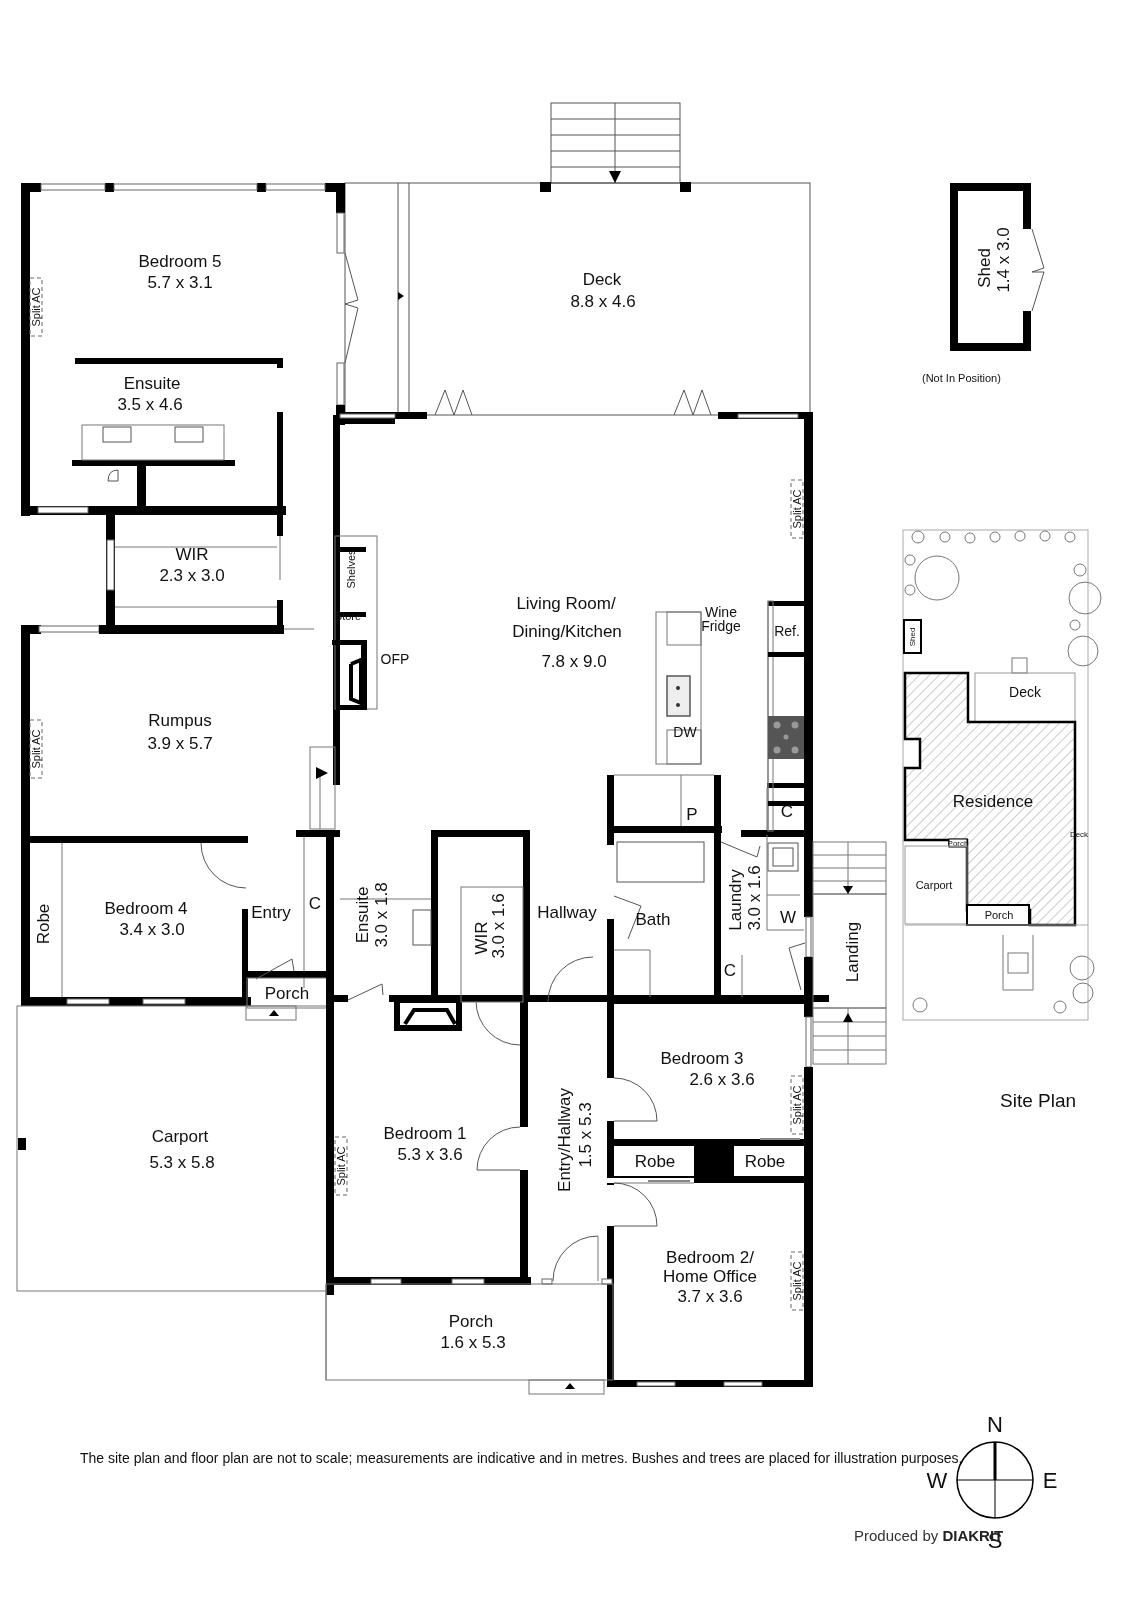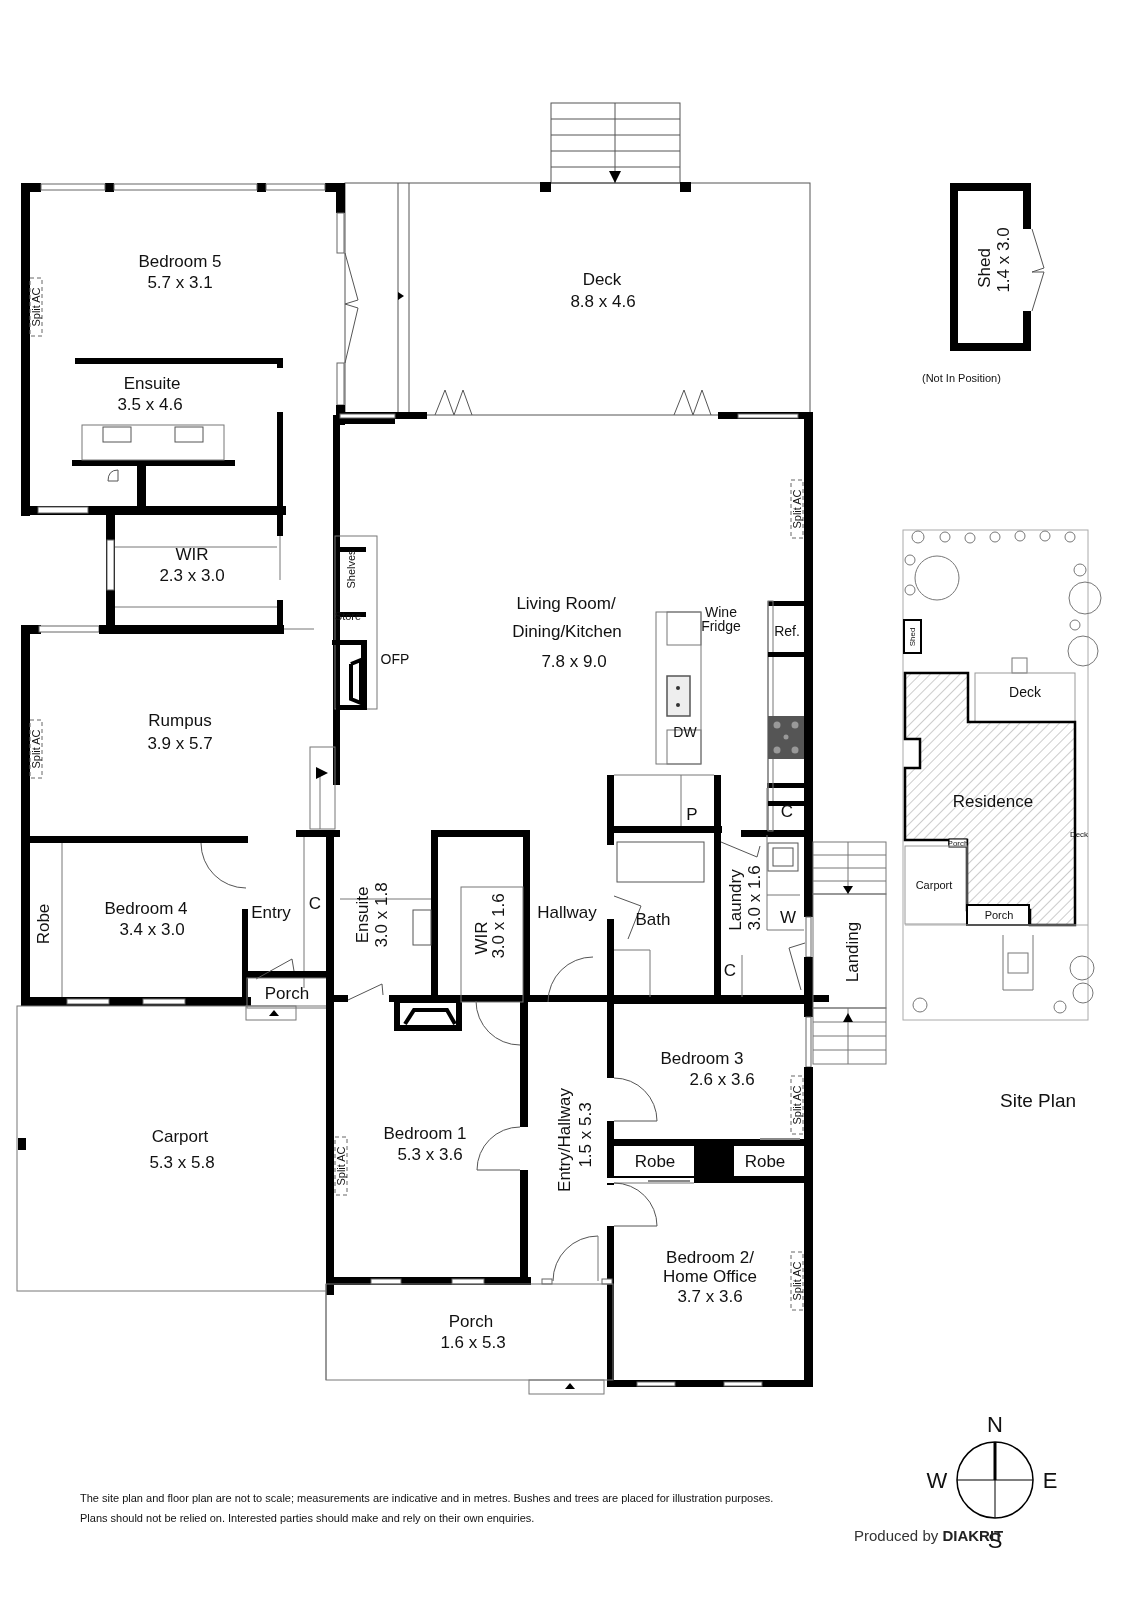--- a/index.html
+++ b/index.html
@@ -10,21 +10,21 @@
   .thin { fill: none; stroke: #555; stroke-width: 1; }
   .thin2 { fill: none; stroke: #777; stroke-width: 1; }
   .win { fill: #fff; stroke: #666; stroke-width: 1; }
   .lbl { font-family: "Liberation Sans", sans-serif; font-size: 17px; fill: #111; text-anchor: middle; }
   .lbl-sm { font-family: "Liberation Sans", sans-serif; font-size: 14px; fill: #111; text-anchor: middle; }
   .lbl-xs { font-family: "Liberation Sans", sans-serif; font-size: 11px; fill: #111; text-anchor: middle; }
   .lbl-tiny { font-family: "Liberation Sans", sans-serif; font-size: 8px; fill: #111; text-anchor: middle; }
   .ac { font-family: "Liberation Sans", sans-serif; font-size: 11px; fill: #111; text-anchor: middle; }
   .acbox { fill: none; stroke: #666; stroke-width: 1; stroke-dasharray: 4 3; }
   .hatch { fill: url(#hatch); stroke: #000; stroke-width: 2.5; }
-  .disclaimer { position: absolute; left: 80px; top: 1488px; font-size: 11px; line-height: 20px; color: #111; }
+  .disclaimer { position: absolute; left: 80px; top: 1448px; font-size: 14px; line-height: 20px; color: #111; }
   .producer { position: absolute; left: 854px; top: 1527px; font-size: 15px; color: #333; }
   .producer b { font-weight: bold; color: #222; }
   .notpos { position: absolute; left: 922px; top: 372px; font-size: 11px; }
   .siteplan-title { position: absolute; left: 1000px; top: 1090px; font-size: 19px; }
 </style>
 </head>
 <body>
 
 <svg width="1131" height="1600" viewBox="0 0 1131 1600">
   <defs>
@@ -410,19 +410,18 @@
     <text class="lbl" style="font-size:22px" x="1050" y="1488">E</text>
     <text class="lbl" style="font-size:22px" x="937" y="1488">W</text>
   </g>
 </svg>
 
 <div class="notpos">(Not In Position)</div>
 <div class="siteplan-title">Site Plan</div>
 
 <div class="disclaimer">
   <div>The site plan and floor plan are not to scale; measurements are indicative and in metres. Bushes and trees are placed for illustration purposes.</div>
-  <div>Plans should not be relied on. Interested parties should make and rely on their own enquiries.</div>
 </div>
 
 <div class="producer">
   <span>Produced by</span>
   <b>DIAKRIT</b>
 </div>
 
 </body></html>

